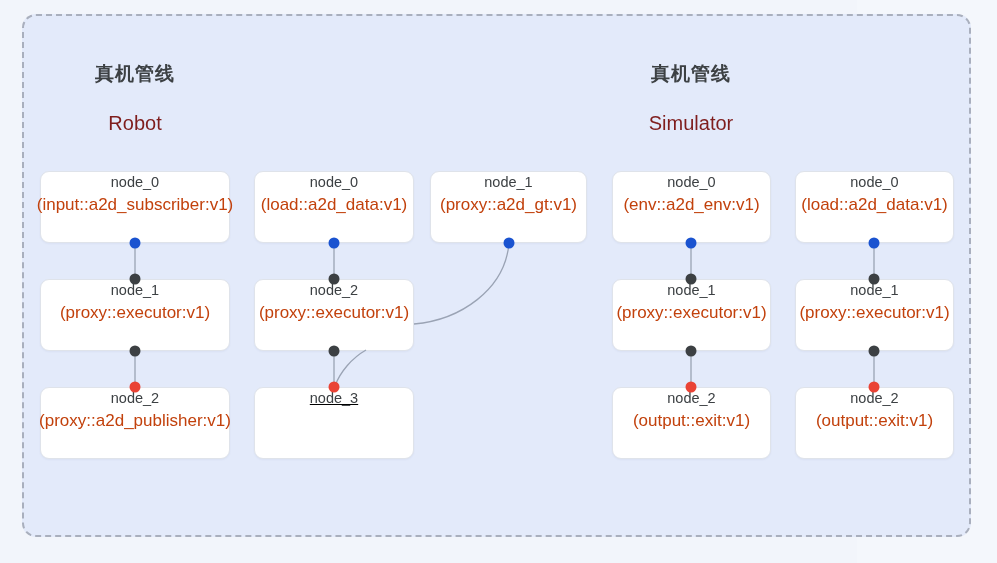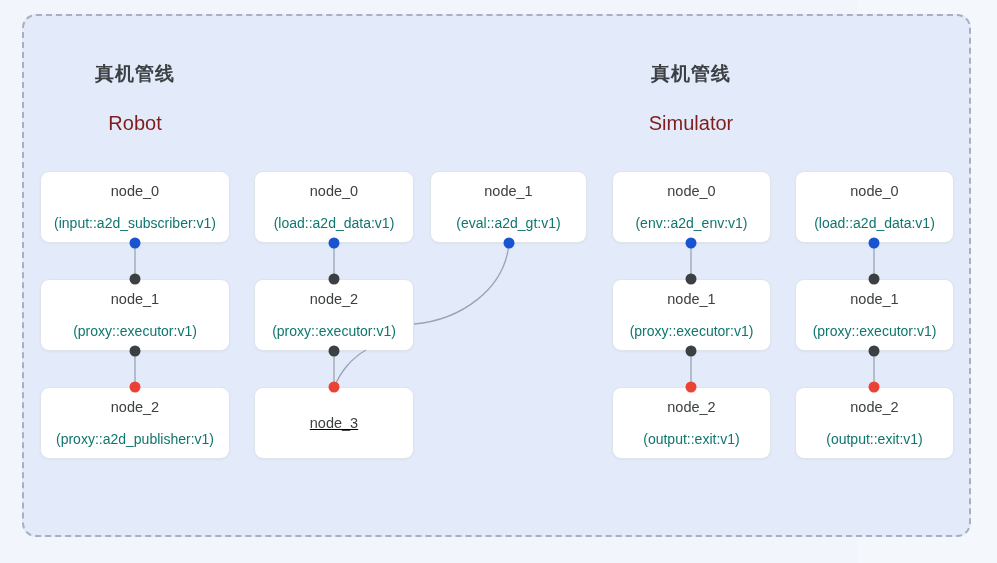--- a/index.html
+++ b/index.html
@@ -61,33 +61,33 @@
   
   .node {
     position: absolute;
     box-sizing: border-box;
     background: #ffffff;
     border: 1px solid #dfe3ea;
     border-radius: 9px;
     display: flex;
     flex-direction: column;
     align-items: center;
-    justify-content: center;
+    justify-content: flex-start;
     box-shadow: 0 1px 2px rgba(40,60,110,0.05);
   }
   .node .nname {
     font-size: 14.5px;
     color: #3c4043;
     line-height: 20px;
   }
   .node .ntype {
-    font-size: 14px;
-    color: #0f766e;
+    font-size: 17px;
+    color: #c2410c;
     line-height: 20px;
-    margin-top: 12px;
+    margin-top: 3px;
   }
 
   
   .port {
     position: absolute;
     width: 11px;
     height: 11px;
     border-radius: 50%;
     transform: translate(-50%, -50%);
     z-index: 5;
@@ -165,21 +165,21 @@
   </div>
   <div class="node" style="left:254px; top:279px; width:160px; height:72px;">
     <div class="nname">node_2</div>
     <div class="ntype">(proxy::executor:v1)</div>
   </div>
   <div class="node" style="left:254px; top:387px; width:160px; height:72px;text-decoration:underline;">
     <div class="nname">node_3</div>
   </div>
   <div class="node" style="left:430px; top:171px; width:157px; height:72px;">
     <div class="nname">node_1</div>
-    <div class="ntype">(eval::a2d_gt:v1)</div>
+    <div class="ntype">(proxy::a2d_gt:v1)</div>
   </div>
   <div class="port out" style="left:334px; top:243px;"></div>
   <div class="port inner" style="left:334px; top:279px;"></div>
   <div class="port inner" style="left:334px; top:351px;"></div>
   <div class="port term" style="left:334px; top:387px;"></div>
   <div class="port out" style="left:509px; top:243px;"></div>
 
   <div class="node" style="left:612px; top:171px; width:159px; height:72px;">
     <div class="nname">node_0</div>
     <div class="ntype">(env::a2d_env:v1)</div>

